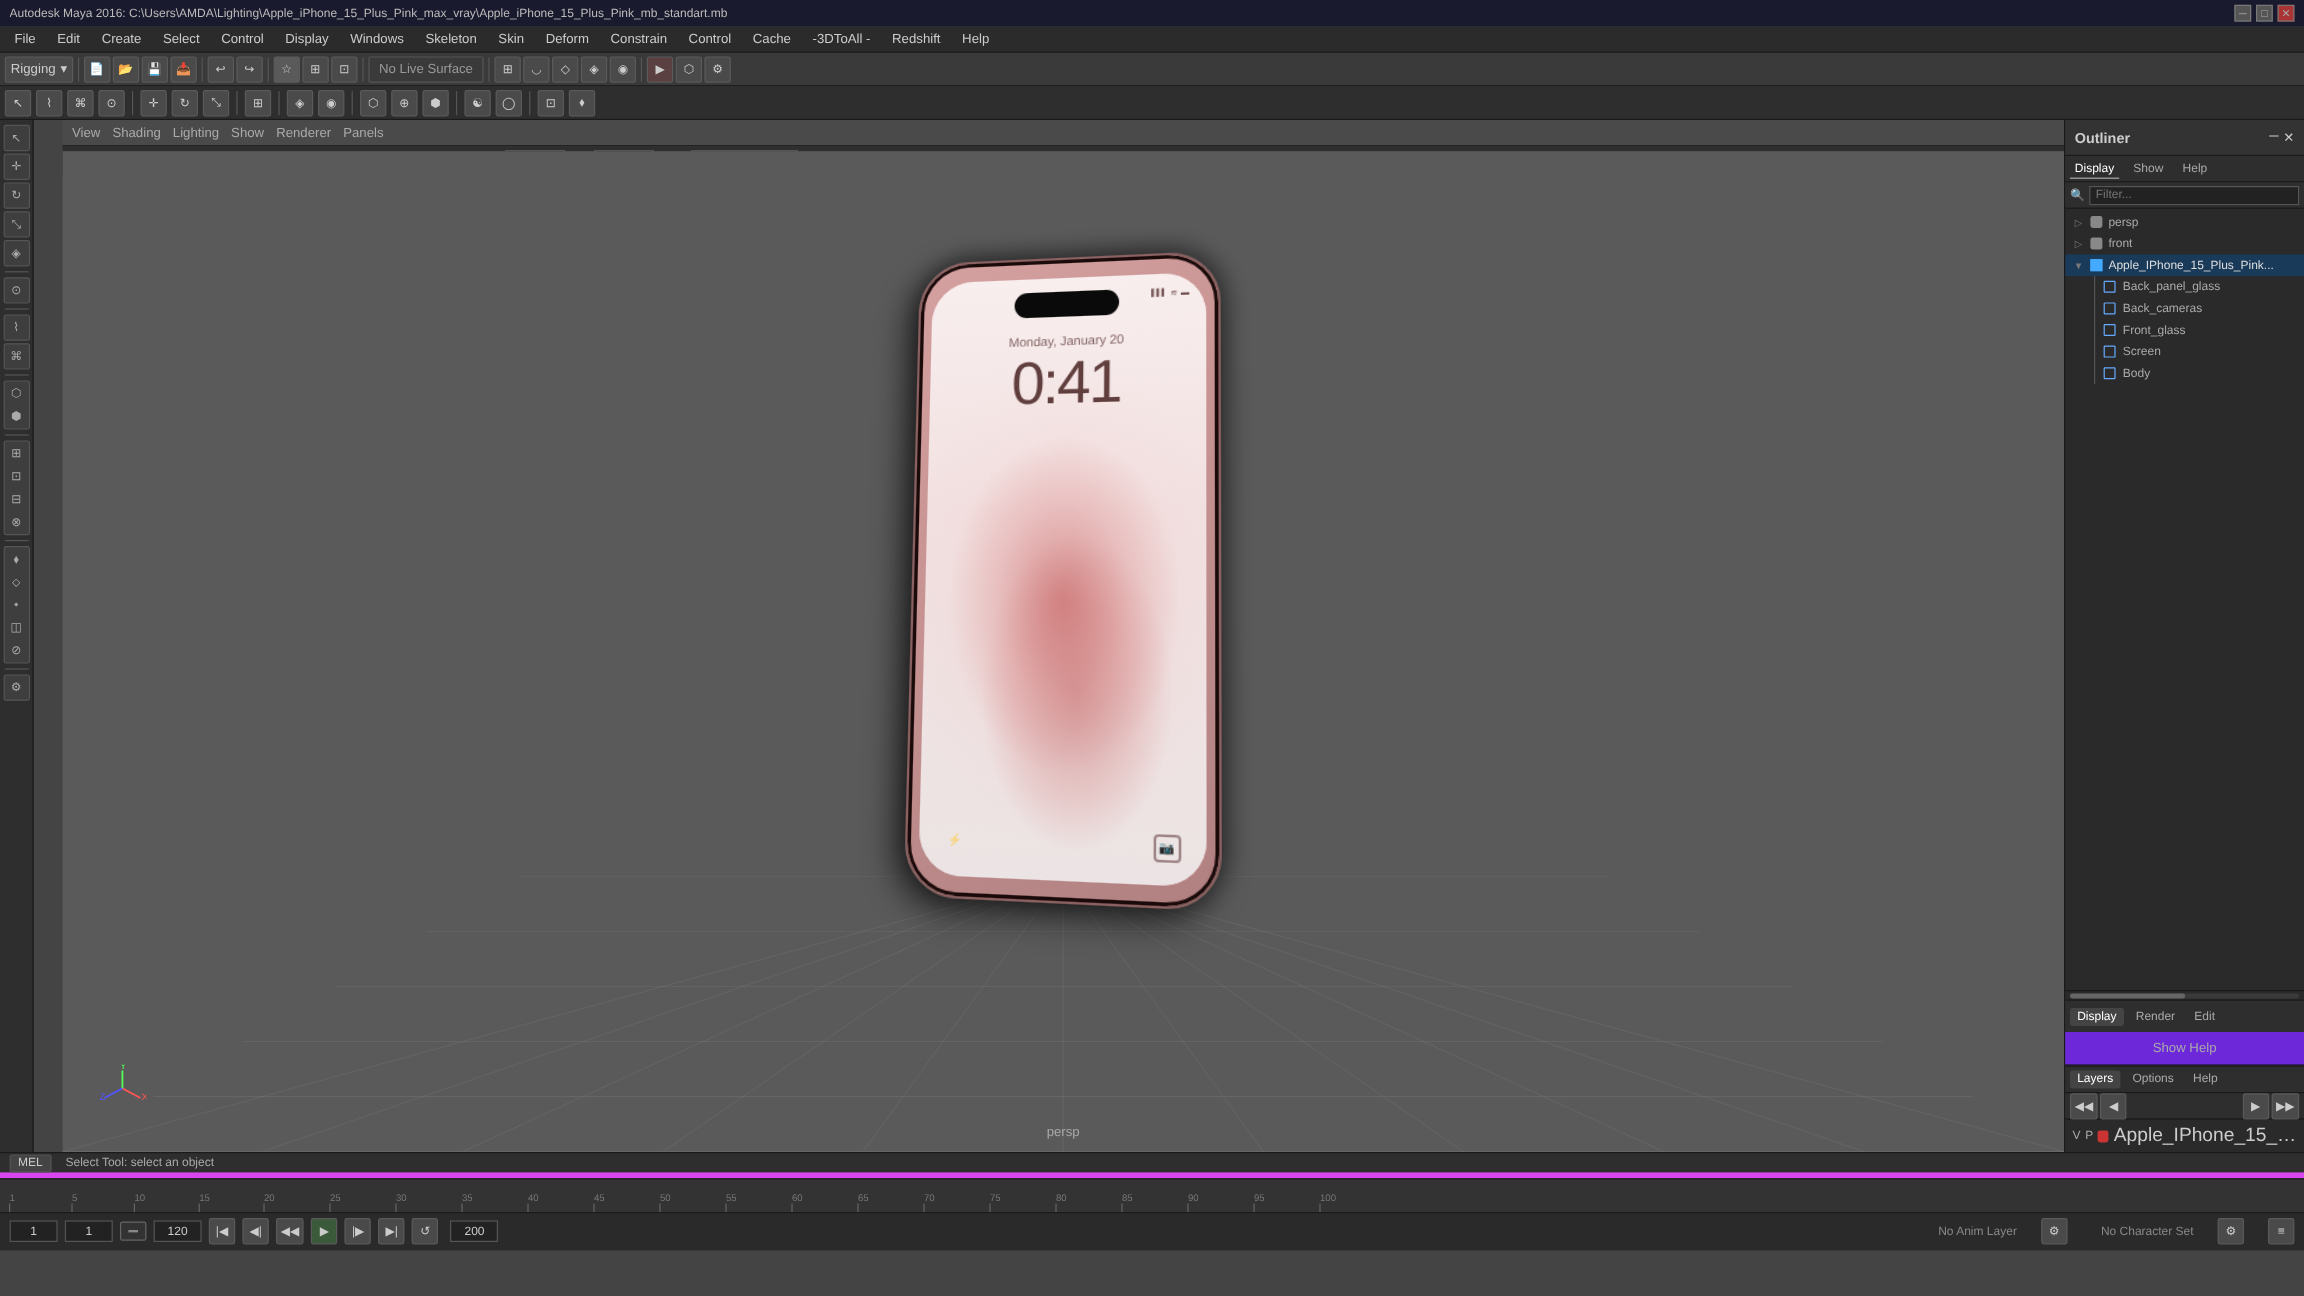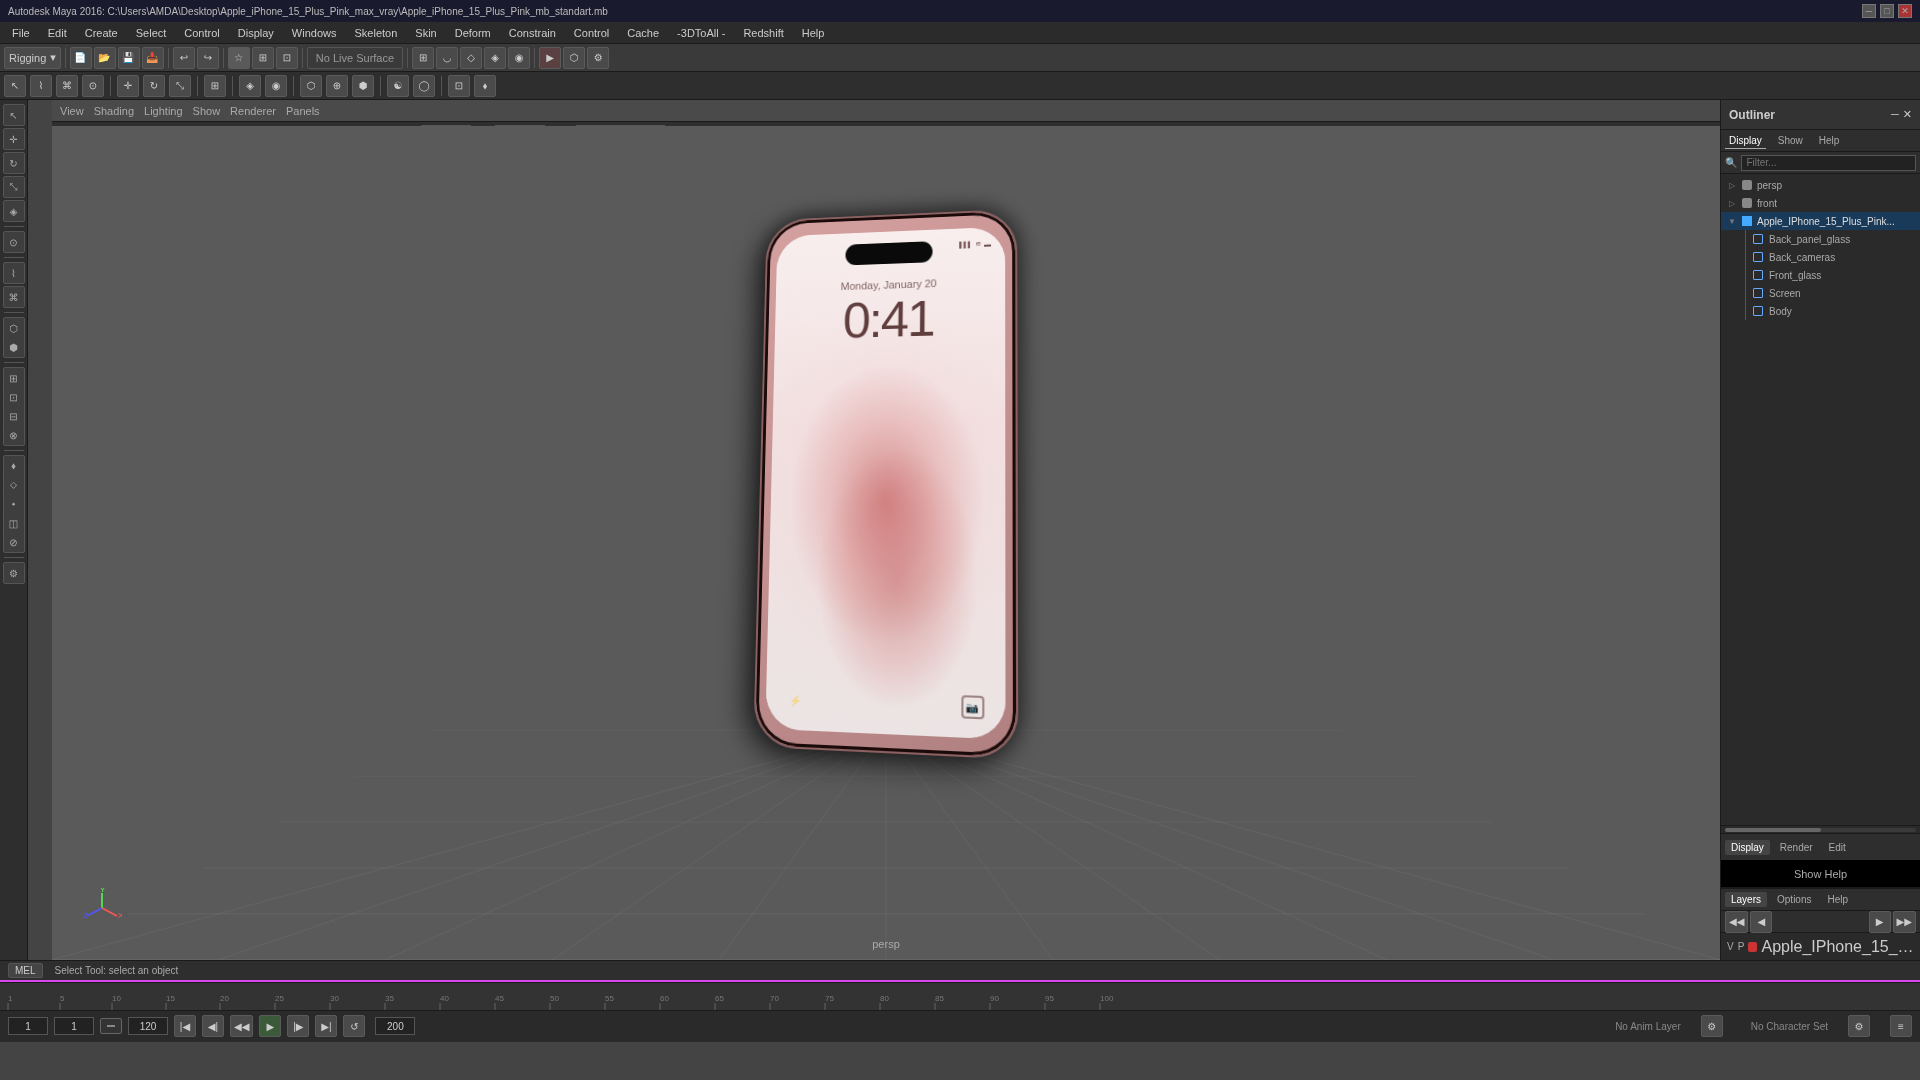--- a/index.html
+++ b/index.html
@@ -556,35 +556,35 @@
       align-items: center;
       height: 22px;
       padding: 0 4px;
       gap: 2px;
       border-bottom: 1px solid #1a1a1a;
     }
 
     
     #rp-show-help {
       height: 28px;
-      background: #000000;
+      background: #6d28d9;
       display: flex;
       align-items: center;
       justify-content: center;
       cursor: pointer;
       color: #aaa;
       font-size: 11px;
       border-bottom: 1px solid #1a1a1a;
     }
   </style>
 </head>
 <body>
 
 <div id="title-bar">
-  <span style="font-size:10px;color:#bbb;overflow:hidden;white-space:nowrap;text-overflow:ellipsis;max-width:1200px;">Autodesk Maya 2016: C:\Users\AMDA\Desktop\Apple_iPhone_15_Plus_Pink_max_vray\Apple_iPhone_15_Plus_Pink_mb_standart.mb</span>
+  <span style="font-size:10px;color:#bbb;overflow:hidden;white-space:nowrap;text-overflow:ellipsis;max-width:1200px;">Autodesk Maya 2016: C:\Users\AMDA\Lighting\Apple_iPhone_15_Plus_Pink_max_vray\Apple_iPhone_15_Plus_Pink_mb_standart.mb</span>
   <div class="win-controls">
     <div class="win-btn">─</div>
     <div class="win-btn">□</div>
     <div class="win-btn" style="background:#aa3333;">✕</div>
   </div>
 </div>
 
 <div id="menu-bar">
   <div class="menu-item">File</div>
   <div class="menu-item">Edit</div>
@@ -932,21 +932,21 @@
         <span style="font-size:10px;color:#aaa;">V</span>
         <span style="font-size:10px;color:#aaa;">P</span>
         <div style="width:10px;height:10px;border-radius:2px;background:#cc3333;"></div>
         <span style="font-size:16px;color:#ccc;white-space:nowrap;overflow:hidden;text-overflow:ellipsis;">Apple_IPhone_15_Plus</span>
       </div>
     </div>
   </div>
 
 </div>
 
-<div id="status-bar-bottom" style="position:relative;height:22px;background:#2e2e2e;display:flex;align-items:center;padding:0 8px;gap:4px;border-top:1px solid #1a1a1a;border-bottom:2px solid #d946ef;bottom:auto;">
+<div id="status-bar-bottom" style="position:relative;height:22px;background:#2e2e2e;display:flex;align-items:center;padding:0 8px;gap:4px;border-top:1px solid #1a1a1a;border-bottom:5px solid #d946ef;bottom:auto;">
   <div class="status-lang">MEL</div>
   <span id="status-msg">Select Tool: select an object</span>
 </div>
 
 <div id="timeline" style="position:relative;height:60px;background:#2a2a2a;border-top:1px solid #1a1a1a;display:flex;flex-direction:column;">
 
   <div id="timeline-ruler" style="height:28px;background:#333;display:flex;align-items:center;padding:0 4px;border-bottom:1px solid #1a1a1a;overflow:hidden;position:relative;">
 
     <svg width="100%" height="28" style="position:absolute;left:0;top:0;">
 

